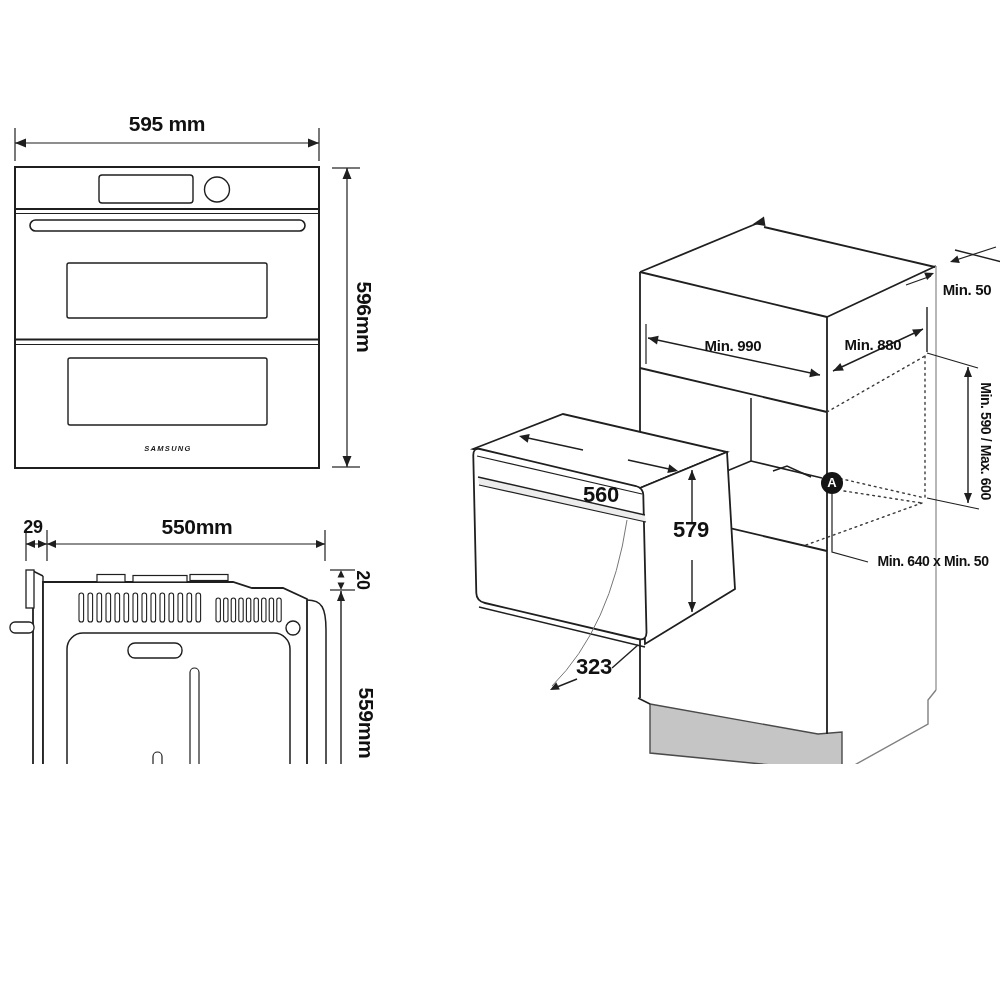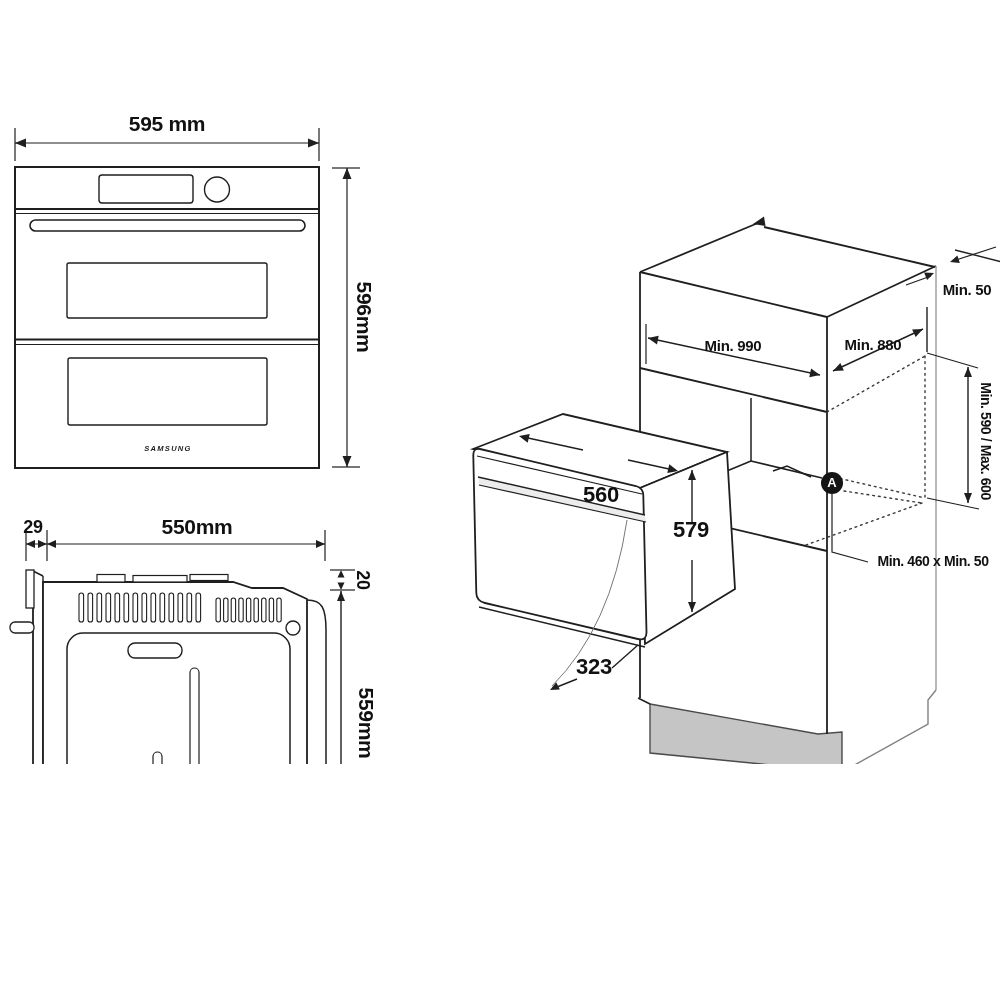--- a/index.html
+++ b/index.html
@@ -268,16 +268,16 @@
 <div class="lbl rot sz18" style="left:363px;top:580px;">20</div>
 <div class="lbl rot sz21" style="left:366px;top:723px;">559mm</div>
 
 <div class="lbl sz15" style="left:967px;top:289px;">Min. 50</div>
 <div class="lbl sz15" style="left:733px;top:345px;">Min. 990</div>
 <div class="lbl sz15" style="left:873px;top:344px;">Min. 880</div>
 <div class="lbl rot sz14" style="left:986px;top:441px;">Min. 590 / Max. 600</div>
 <div class="lbl sz22" style="left:601px;top:447px;margin-top:48px;">560</div>
 <div class="lbl sz22" style="left:691px;top:530px;">579</div>
 <div class="lbl sz22" style="left:594px;top:667px;">323</div>
-<div class="lbl sz14" style="left:933px;top:561px;">Min. 460 x Min. 50</div>
+<div class="lbl sz14" style="left:933px;top:561px;">Min. 640 x Min. 50</div>
 <div class="badge" style="left:832px;top:483px;">A</div>
 
 </div>
 
 </body></html>

